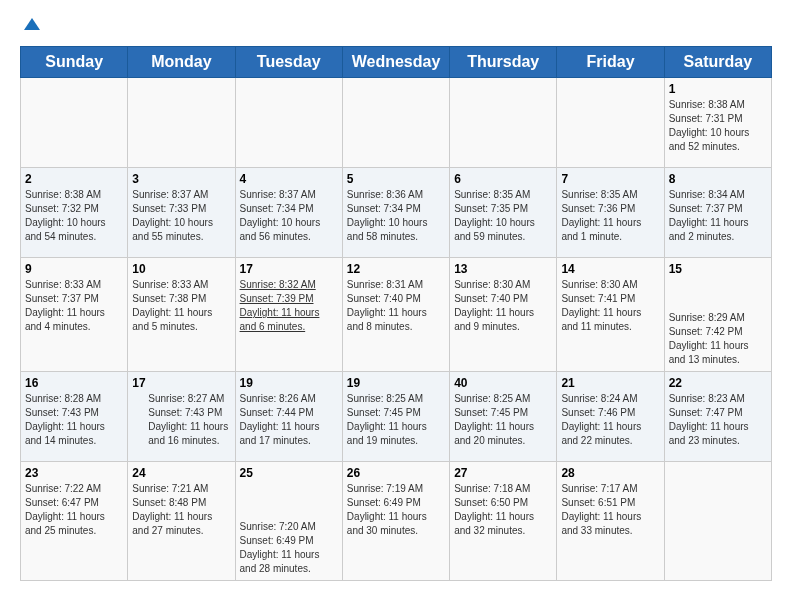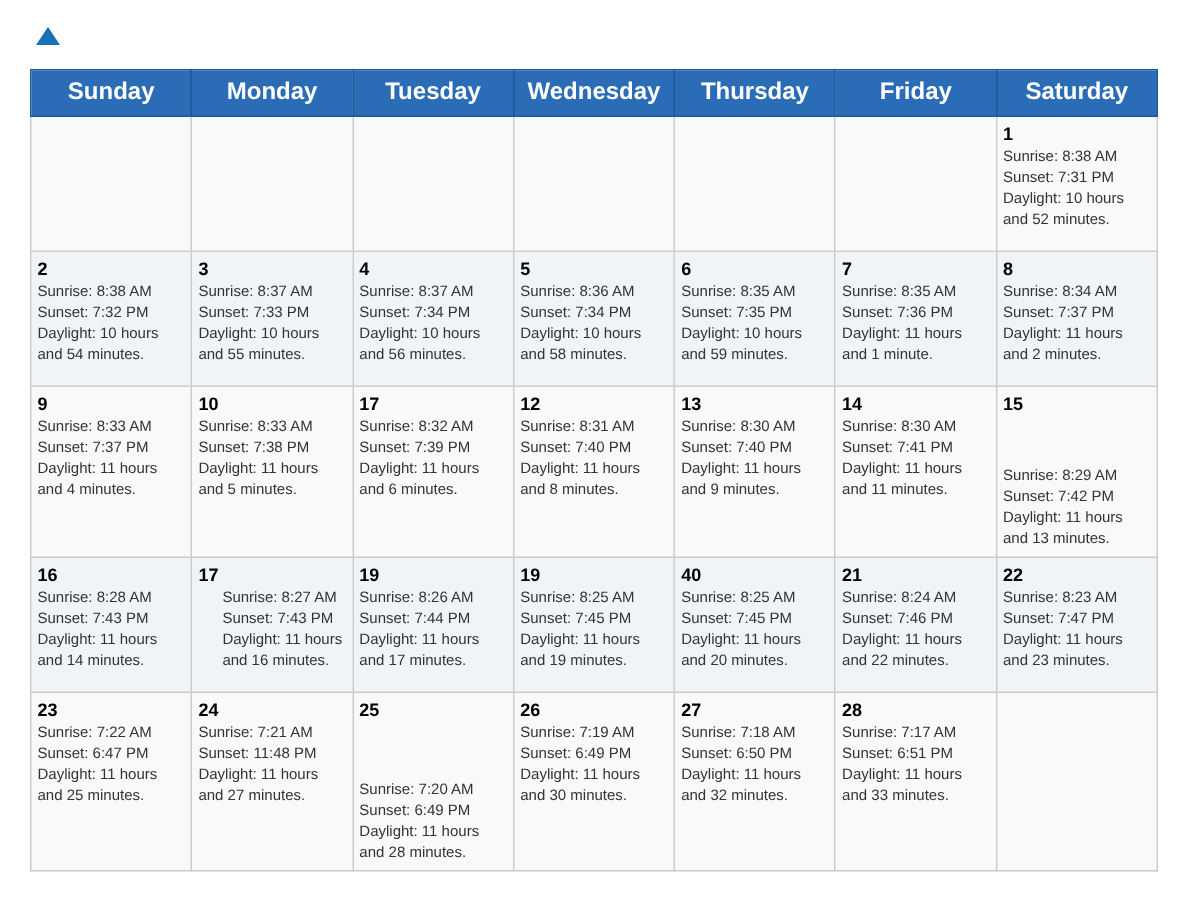--- a/index.html
+++ b/index.html
@@ -199,21 +199,21 @@
         </td>
         <td>
           <div class="day-num">10</div>
           <div class="day-info" style="white-space: pre-line;">Sunrise: 8:33 AM
 Sunset: 7:38 PM
 Daylight: 11 hours
 and 5 minutes.</div>
         </td>
         <td>
           <div class="day-num">17</div>
-          <div class="day-info" style="white-space: pre-line;">Sunrise: 8:32 AM
+          <div class="day-info" style="white-space: pre-line; text-decoration: underline;">Sunrise: 8:32 AM
 Sunset: 7:39 PM
 Daylight: 11 hours
 and 6 minutes.</div>
         </td>
         <td>
           <div class="day-num">12</div>
           <div class="day-info" style="white-space: pre-line;">Sunrise: 8:31 AM
 Sunset: 7:40 PM
 Daylight: 11 hours
 and 8 minutes.</div>
@@ -295,21 +295,21 @@
         <td>
           <div class="day-num">23</div>
           <div class="day-info" style="white-space: pre-line;">Sunrise: 7:22 AM
 Sunset: 6:47 PM
 Daylight: 11 hours
 and 25 minutes.</div>
         </td>
         <td>
           <div class="day-num">24</div>
           <div class="day-info" style="white-space: pre-line;">Sunrise: 7:21 AM
-Sunset: 11:48 PM
+Sunset: 8:48 PM
 Daylight: 11 hours
 and 27 minutes.</div>
         </td>
         <td>
           <div class="day-num">25</div>
           <div class="day-info" style="white-space: pre-line; margin-top: 40px;">Sunrise: 7:20 AM
 Sunset: 6:49 PM
 Daylight: 11 hours
 and 28 minutes.</div>
         </td>

